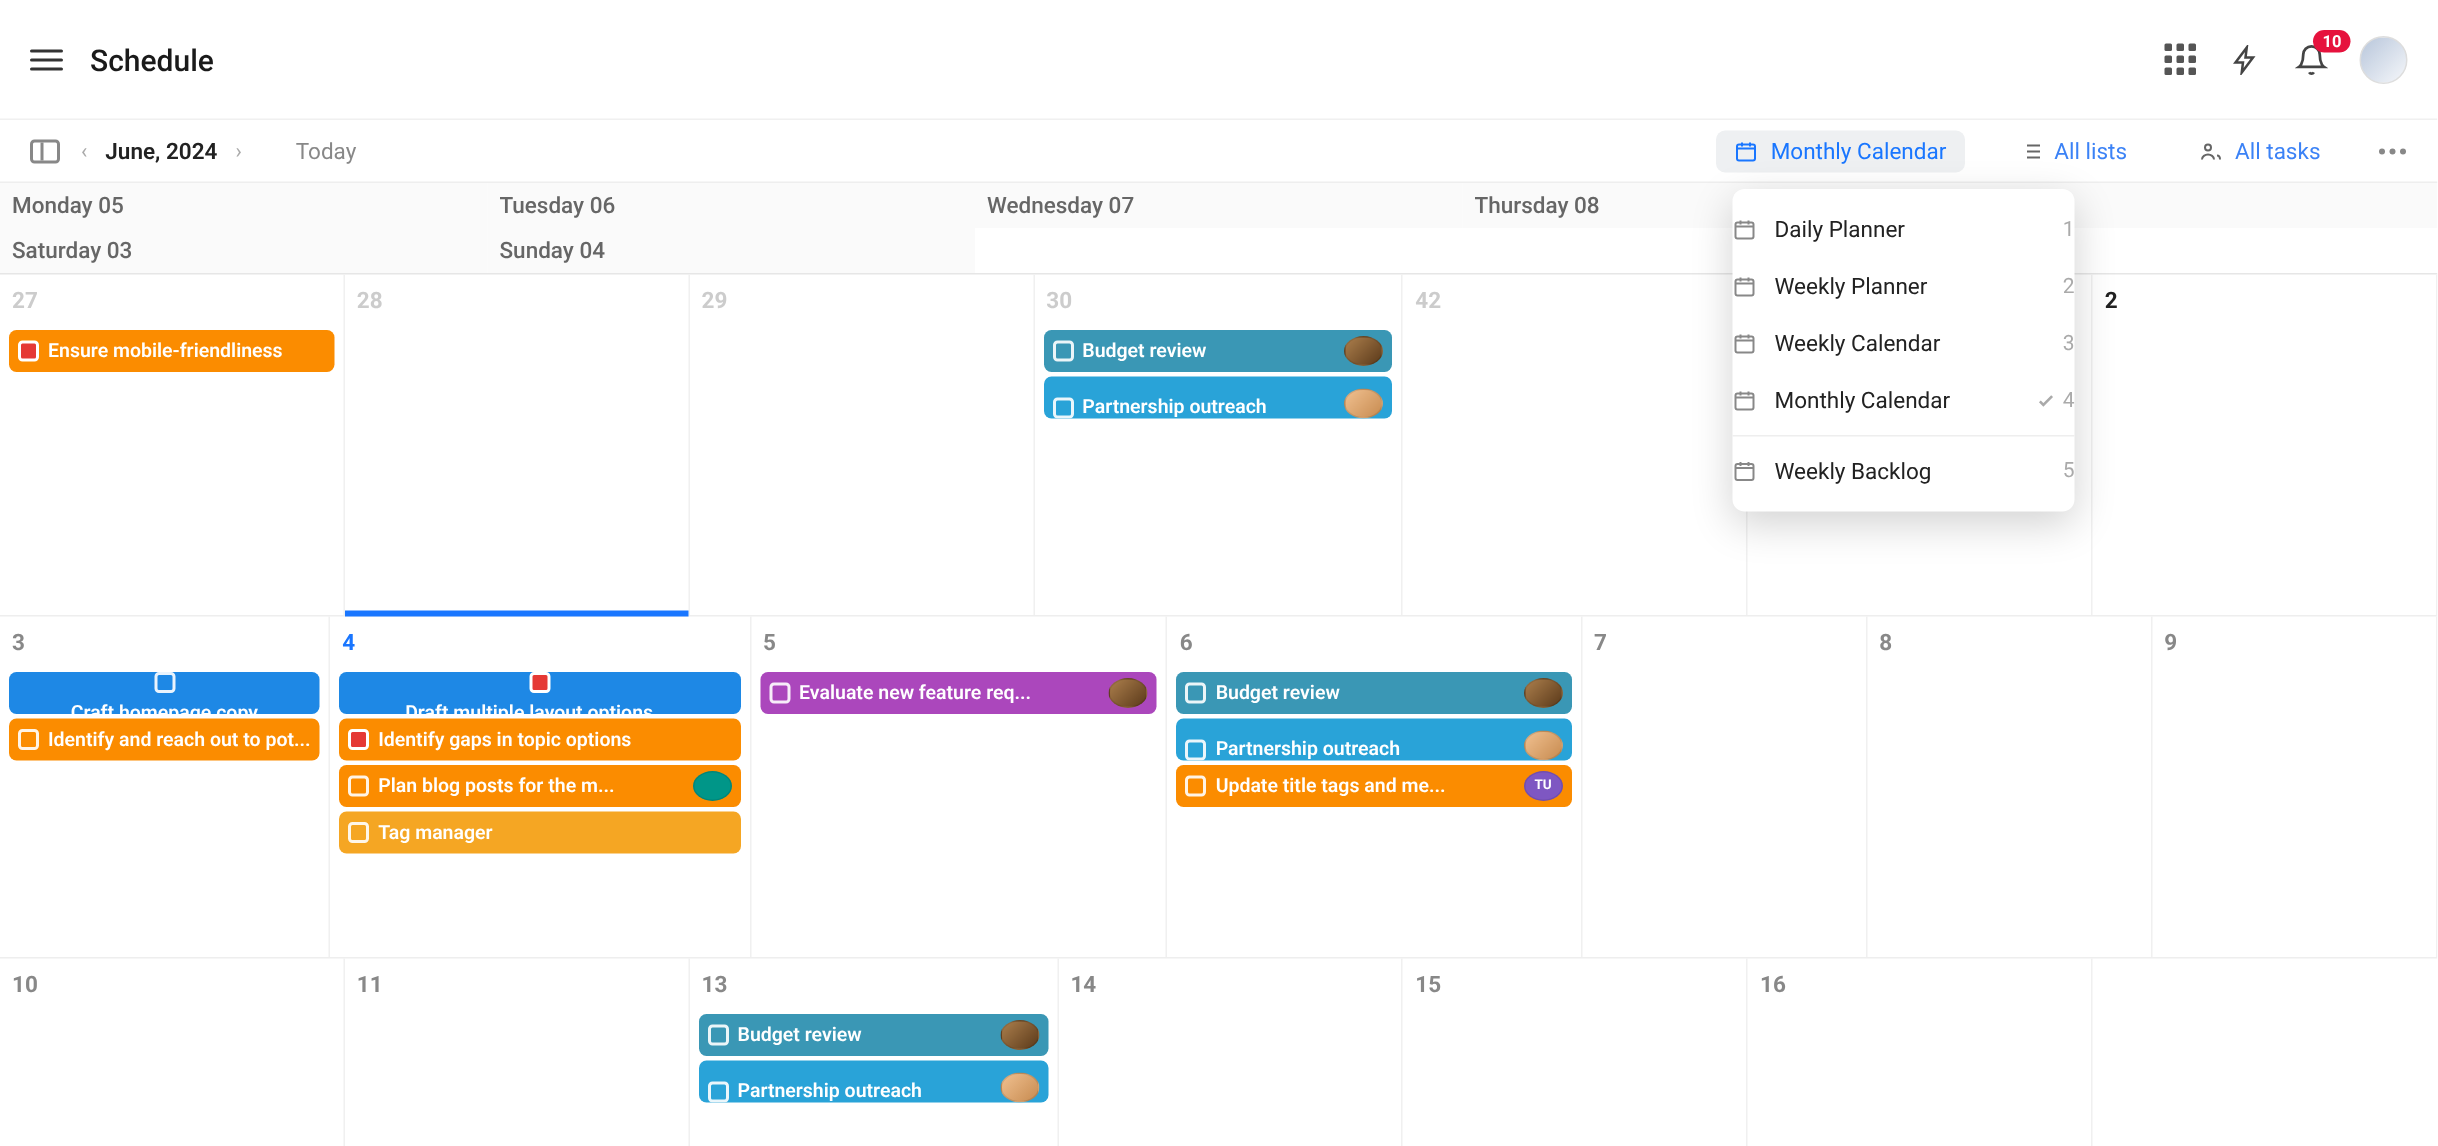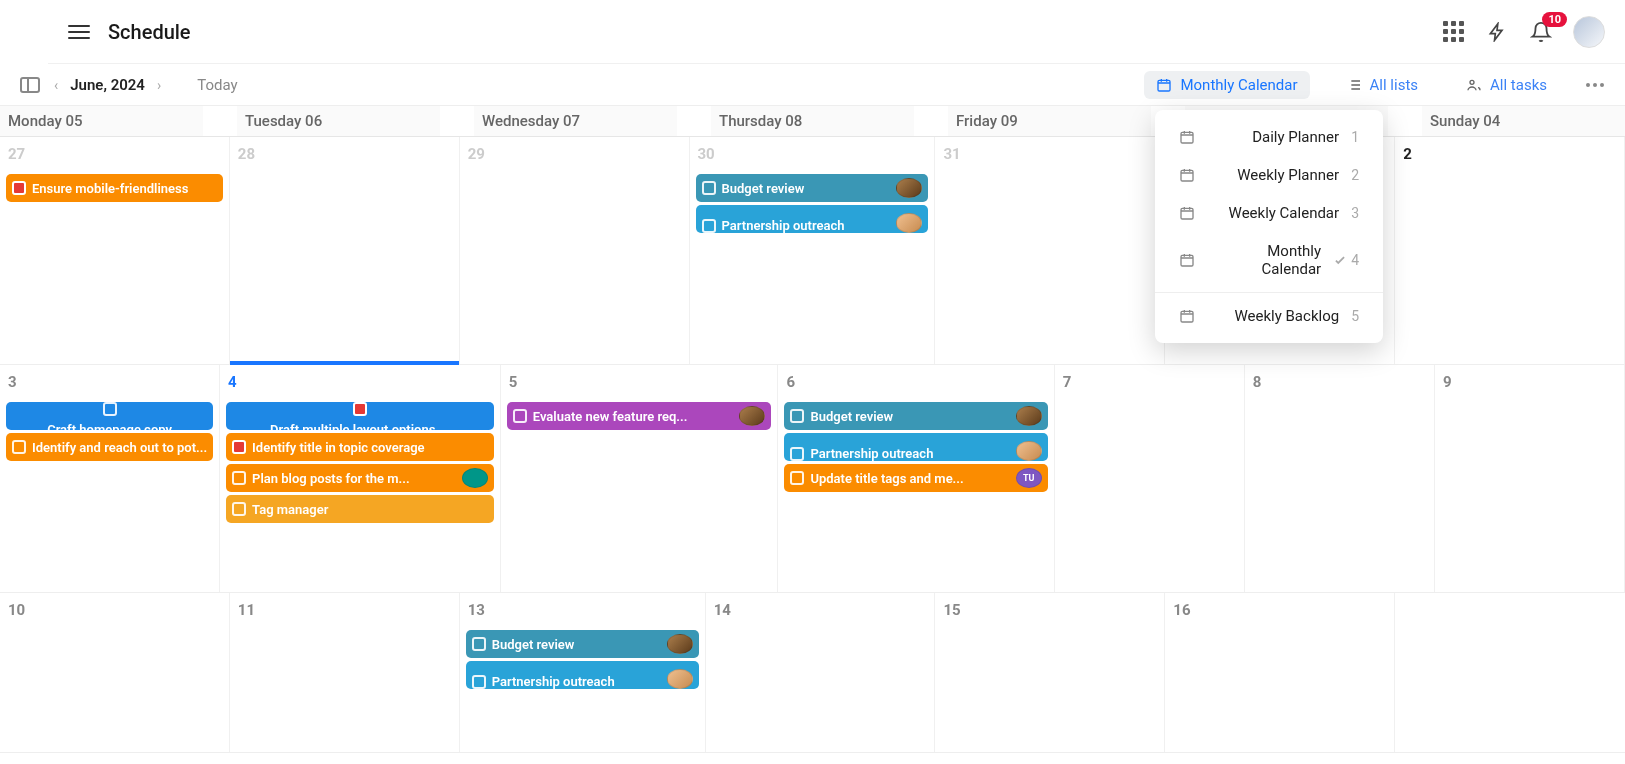--- a/index.html
+++ b/index.html
@@ -1,17 +1,17 @@
 <!DOCTYPE html>
 <html><head>
 <meta charset="utf-8">
 <style>
   * { box-sizing: border-box; margin: 0; padding: 0; font-family: -apple-system, BlinkMacSystemFont, "Segoe UI", Roboto, sans-serif; }
   html, body { width: 1625px; height: 764px; background: #fff; overflow: hidden; }
-  .topbar { height: 64px; display: flex; align-items: center; justify-content: space-between; padding: 0 20px; border-bottom: 1px solid #f0f0f0; margin-left: 48px; }
+  .topbar { height: 80px; display: flex; align-items: center; justify-content: space-between; padding: 0 20px; border-bottom: 1px solid #f0f0f0; }
   .topbar-left { display: flex; align-items: center; gap: 18px; }
   .hamburger { width: 22px; height: 22px; display:flex; flex-direction:column; justify-content:center; gap:4px; cursor:pointer; }
   .hamburger span { display:block; height:2px; background:#333; border-radius:1px; }
   .page-title { font-size: 20px; font-weight: 500; color:#1a1a1a; }
   .topbar-right { display:flex; align-items:center; gap: 20px; }
   .icon-btn { width:24px; height:24px; display:flex; align-items:center; justify-content:center; cursor:pointer; color:#444; position:relative; }
   .grid-icon { display:grid; grid-template-columns:repeat(3,5px); grid-template-rows:repeat(3,5px); gap:3px; }
   .grid-icon span { background:#555; border-radius:1px; }
   .bell-badge { position:absolute; top:-8px; right:-14px; background:#e6123d; color:#fff; border-radius:10px; padding:1px 6px; font-size:11px; font-weight:700; }
   .avatar { width:32px; height:32px; border-radius:50%; background:linear-gradient(135deg,#b8c6db,#f5f7fa); border:1px solid #ddd; }
@@ -25,21 +25,21 @@
   .today-link { margin-left:24px; font-size:15px; color:#888; cursor:pointer; }
   .toolbar-right { display:flex; align-items:center; gap: 24px; }
   .view-pill { display:flex; align-items:center; gap:8px; padding:5px 12px; border-radius:6px; cursor:pointer; font-size:15px; }
   .view-pill.active { background:#eef0f2; color:#1976ff; }
   .view-pill.plain { color:#3b82f6; }
   .mini-icon { width:16px; height:16px; display:inline-flex; align-items:center; justify-content:center; }
   .dots { display:flex; gap:3px; }
   .dots span { width:4px; height:4px; border-radius:50%; background:#888; }
 
   .calendar { position:relative; }
-  .day-headers { display:grid; grid-template-columns: repeat(7,1fr); border-bottom:1px solid #e6e6e6;gap:34px; }
+  .day-headers { display:grid; grid-template-columns: repeat(5,1fr); border-bottom:1px solid #e6e6e6; }
   .day-header { padding: 6px 8px; font-size:15px; font-weight:500; color:#666; background:#fafafa; }
   .weeks { display:grid; grid-template-rows: 228px 228px 160px; }
   .week { display:grid; grid-template-columns: repeat(7,1fr); border-bottom:1px solid #eee; position:relative; }
   .day-cell { border-right:1px solid #f0f0f0; padding:4px 4px; position:relative; }
   .day-num { font-size:15px; color:#888; padding:4px 4px 8px 4px; display:block; font-weight:700; }
   .day-num.dim { color:#ccc; }
   .day-num.today { color:#1976ff; font-weight:700; }
   .today-underline { position:absolute; left:0; right:0; bottom:-1px; height:4px; background:#1976ff; }
 
   .task { display:flex; align-items:center; gap:6px; height:28px; border-radius:5px; padding:0 6px; margin:3px 2px; color:#fff; font-size:13px; font-weight:600; cursor:pointer; overflow:hidden; }
@@ -64,21 +64,21 @@
     position:absolute;
     top: 4px;
     right: 242px;
     width: 228px;
     background:#fff;
     border-radius:8px;
     box-shadow: 0 8px 28px rgba(0,0,0,0.18);
     padding: 8px 0;
     z-index: 100;
   }
-  .dd-item { display:flex; align-items:center; padding: 10px 24px; gap:12px; cursor:pointer; font-size:15px; color:#222;text-align:right; }
+  .dd-item { display:flex; align-items:center; padding: 10px 0; gap:12px; cursor:pointer; font-size:15px; color:#222; }
   .dd-item .dd-label { flex:1; }
   .dd-item .dd-key { color:#aaa; font-size:14px; display:flex; align-items:center; gap:4px; }
   .dd-sep { height:1px; background:#eee; margin:4px 0; }
   .dd-icon { width:16px; height:16px; color:#888; }
 </style>
 </head>
 <body>
 
 <div class="topbar">
   <div class="topbar-left">
@@ -198,21 +198,21 @@
             <span class="label">Budget review</span>
             <span class="av photo1"></span>
           </div>
           <div class="task c-lblue">
             <span class="chk"></span>
             <span class="label">Partnership outreach</span>
             <span class="av photo2"></span>
           </div>
         </div>
         <div class="day-cell">
-          <span class="day-num dim">31</span>
+          <span class="day-num dim">42</span>
         </div>
         <div class="day-cell">
           <span class="day-num">1</span>
         </div>
         <div class="day-cell">
           <span class="day-num" style="font-weight: 700; color: rgb(34, 34, 34);">2</span>
         </div>
       </div>
       <div class="week">
         <div class="day-cell">
@@ -227,21 +227,21 @@
           </div>
         </div>
         <div class="day-cell">
           <span class="day-num today">4</span>
           <div class="task c-blue">
             <span class="chk red"></span>
             <span class="label">Draft multiple layout options ...</span>
           </div>
           <div class="task c-orange">
             <span class="chk red"></span>
-            <span class="label">Identify title in topic coverage</span>
+            <span class="label">Identify gaps in topic options</span>
           </div>
           <div class="task c-orange">
             <span class="chk"></span>
             <span class="label">Plan blog posts for the m...</span>
             <span class="av teal"></span>
           </div>
           <div class="task c-amber">
             <span class="chk"></span>
             <span class="label">Tag manager</span>
           </div>

